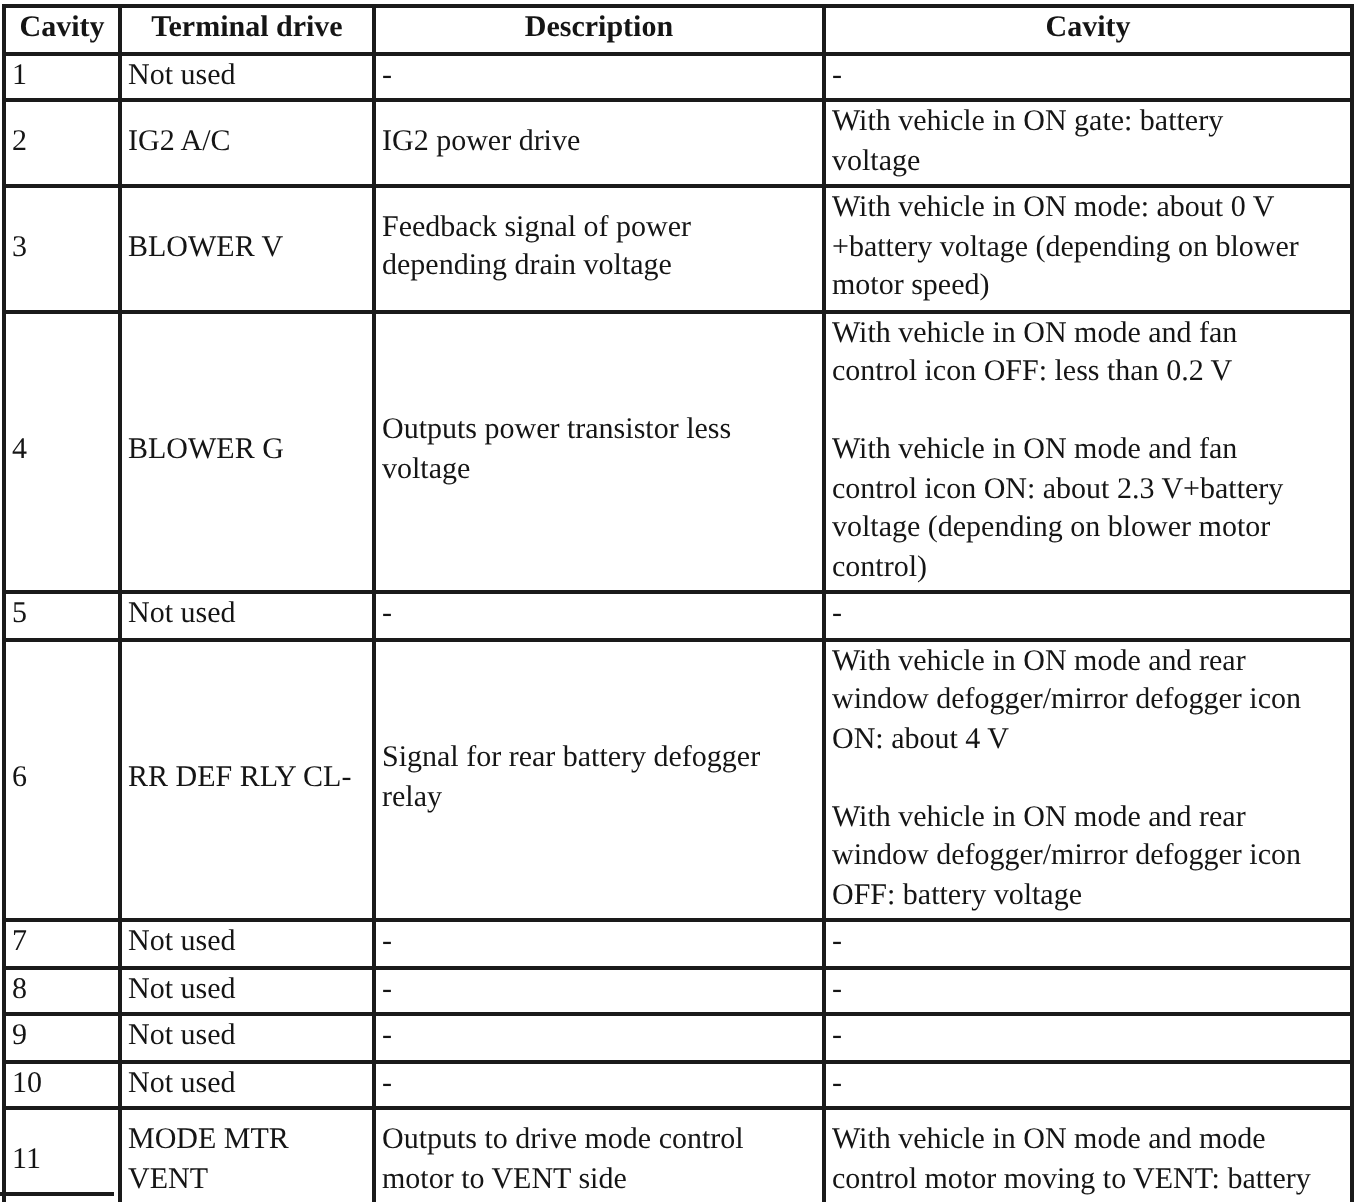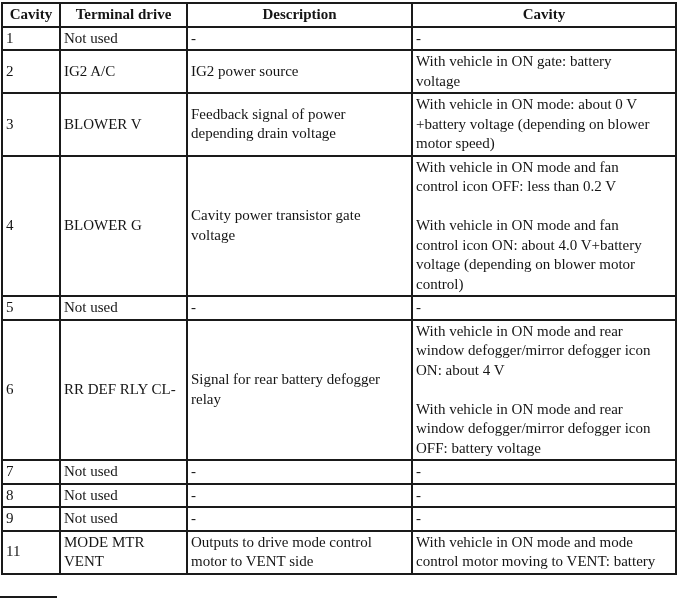--- a/index.html
+++ b/index.html
@@ -84,43 +84,43 @@
   <tbody>
     <tr class="thin-top">
       <td>1</td>
       <td>Not used</td>
       <td>-</td>
       <td>-</td>
     </tr>
     <tr>
       <td>2</td>
       <td>IG2 A/C</td>
-      <td>IG2 power source</td>
+      <td>IG2 power drive</td>
       <td>With vehicle in ON gate: battery
 voltage</td>
     </tr>
     <tr>
       <td>3</td>
       <td>BLOWER V</td>
       <td>Feedback signal of power
 depending drain voltage</td>
       <td>With vehicle in ON mode: about 0 V
 +battery voltage (depending on blower
 motor speed)</td>
     </tr>
     <tr>
       <td>4</td>
       <td>BLOWER G</td>
-      <td>Cavity power transistor gate
+      <td>Outputs power transistor less
 voltage</td>
       <td>With vehicle in ON mode and fan
 control icon OFF: less than 0.2 V
 
 With vehicle in ON mode and fan
-control icon ON: about 4.0 V+battery
+control icon ON: about 2.3 V+battery
 voltage (depending on blower motor
 control)</td>
     </tr>
     <tr class="thin-top">
       <td>5</td>
       <td>Not used</td>
       <td>-</td>
       <td>-</td>
     </tr>
     <tr>
@@ -147,20 +147,26 @@
       <td>Not used</td>
       <td>-</td>
       <td>-</td>
     </tr>
     <tr>
       <td>9</td>
       <td>Not used</td>
       <td>-</td>
       <td>-</td>
     </tr>
+    <tr class="thin-top">
+      <td>10</td>
+      <td>Not used</td>
+      <td>-</td>
+      <td>-</td>
+    </tr>
     <tr>
       <td>11</td>
       <td>MODE MTR
 VENT</td>
       <td>Outputs to drive mode control
 motor to VENT side</td>
       <td>With vehicle in ON mode and mode
 control motor moving to VENT: battery</td>
     </tr>
   </tbody>

